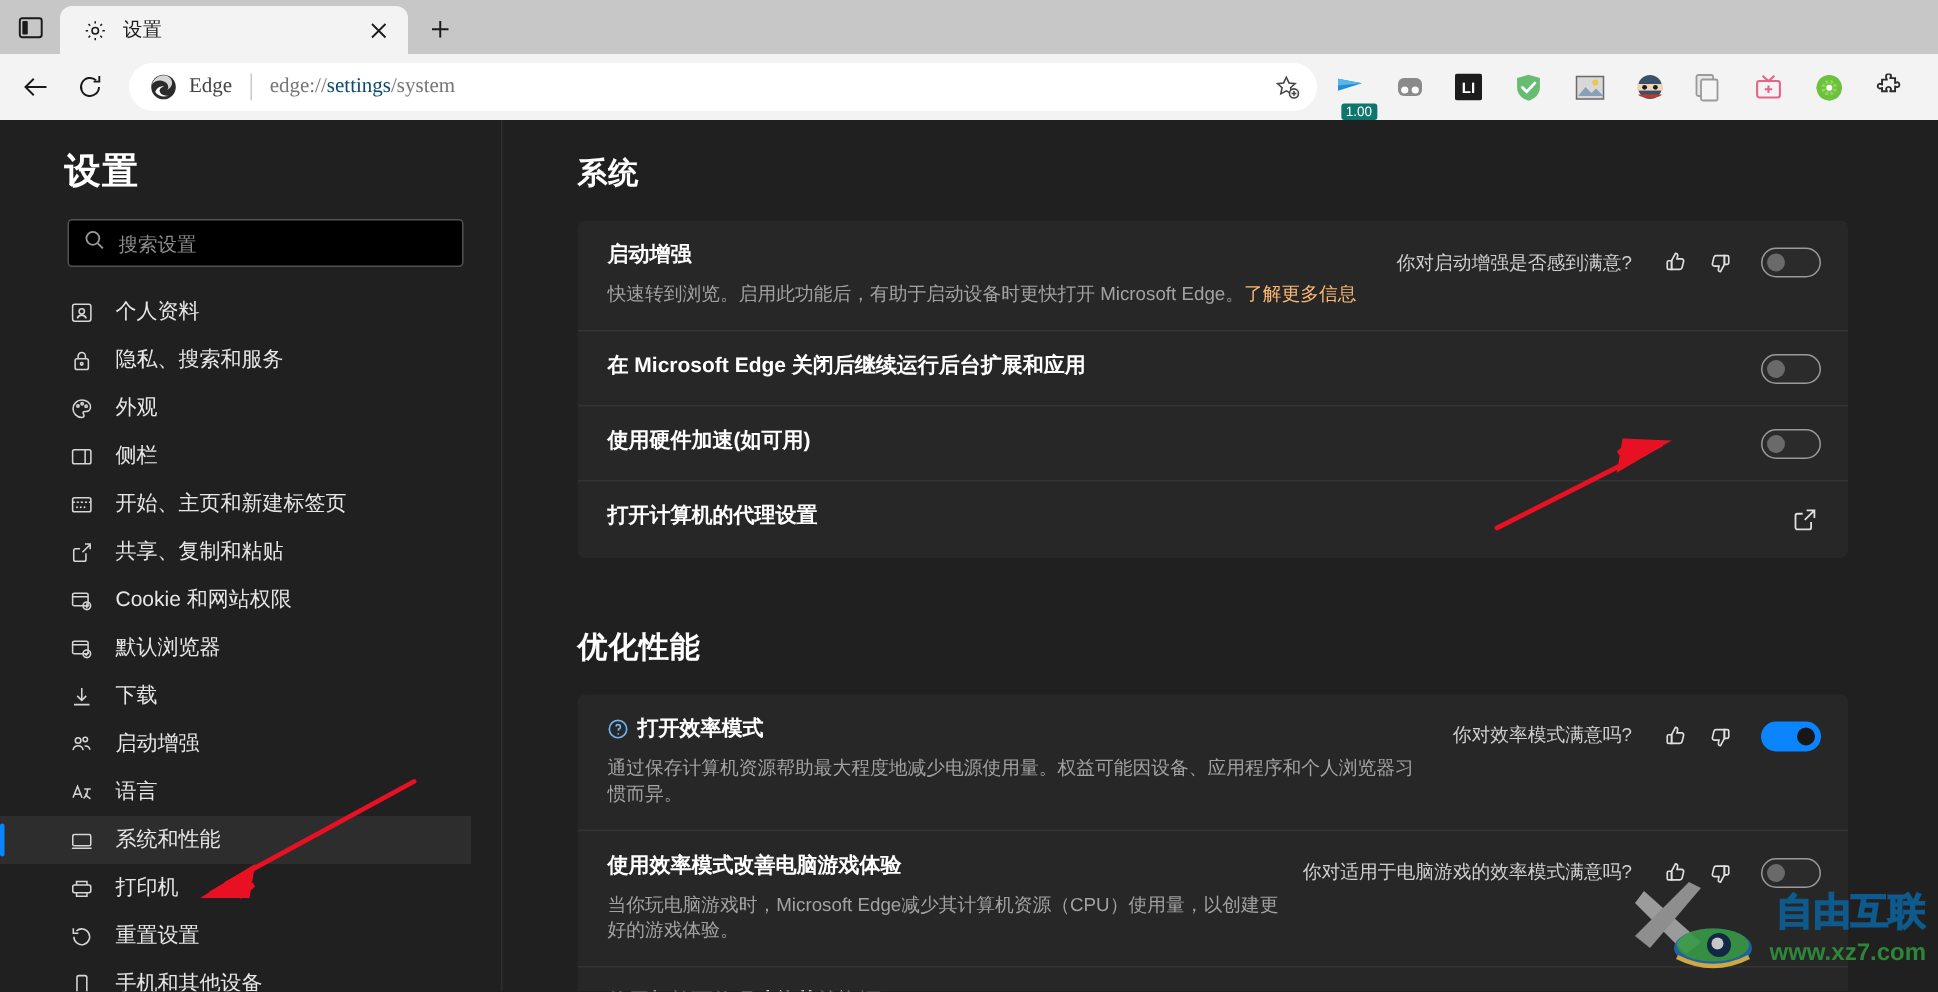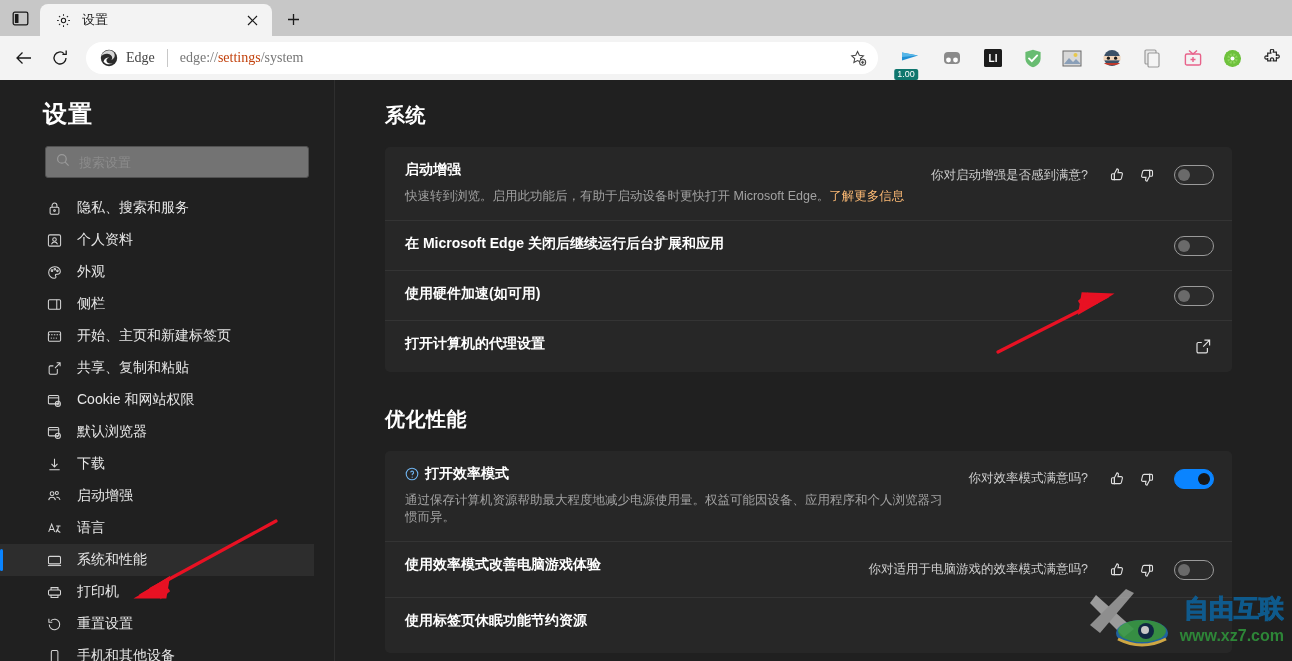--- a/index.html
+++ b/index.html
@@ -65,27 +65,27 @@
     background: #ffffff; border-radius: 16px;
     display: flex; align-items: center;
     padding: 0 6px 0 14px;
     min-width: 0;
     font-family: Liberation Serif, serif;
   }
   .omni-brand { display: flex; align-items: center; gap: 8px; flex: 0 0 auto; }
   .omni-brand-label { font-size: 14px; color: #444; }
   .omni-sep { width: 1px; height: 18px; background: #c8c8c8; margin: 0 12px; flex:0 0 auto; }
   .omni-url { flex: 1; font-size: 14px; color: #767676; white-space: nowrap; overflow: hidden; min-width:0; }
-  .omni-url b { color: #c2410c; font-weight: 400; }
+  .omni-url b { color: #0c4a6e; font-weight: 400; }
   .omni-star { width: 28px; height: 28px; display:flex; align-items:center; justify-content:center; cursor:pointer; flex:0 0 auto; }
 
   .ext-tray { display: flex; align-items: center; gap: 0; flex: 0 0 auto; }
   .ext-btn {
     width: 32px; height: 32px; border-radius: 5px;
-    display: flex; align-items: center; justify-content: flex-end;
+    display: flex; align-items: center; justify-content: flex-start;
     cursor: pointer; position: relative; margin: 0 4px;
   }
   .ext-badge {
     position: absolute; bottom: -6px; left: 50%; transform: translateX(-50%);
     background: #0f766e; color: #fff; font-size: 9px;
     padding: 0 3px; border-radius: 2px; line-height: 11px;
     font-family: "Liberation Sans", sans-serif;
   }
 
   
@@ -102,21 +102,21 @@
     border-right: 1px solid #2e2e2e;
     padding-top: 18px;
     overflow: hidden; position: relative;
   }
   .settings-title {
     font-size: 24px; font-weight: bold; color: #ffffff;
     padding: 0 0 16px 43px; letter-spacing: 1px;
   }
   .search-wrap { padding: 0 25px 0 45px; }
   .search-box {
-    height: 32px; background: #737373;
+    height: 32px; background: #000000;
     border: 1px solid #515151; border-radius: 3px;
     display: flex; align-items: center; padding: 0 10px;
   }
   .search-input {
     flex: 1; background: transparent; border: none; outline: none;
     color: #d0d0d0; font-size: 13px; margin-left: 9px;
     font-family: "Liberation Sans", sans-serif;
   }
   .search-input::placeholder { color: #8c8c8c; }
 
@@ -139,21 +139,21 @@
 
   
   .content {
     flex: 1; height: 581px; padding: 22px 60px 0 50px;
     overflow: hidden; position: relative;
   }
   .section-title {
     font-size: 20px; font-weight: bold; color: #ffffff;
     margin-bottom: 18px; letter-spacing: .5px;
   }
-  .section-title.second { margin-top: 34px; }
+  .section-title.second { margin-top: 46px; }
 
   .card {
     background: #272727; border-radius: 5px; overflow: hidden;
   }
   .row {
     padding: 14px 18px 14px 20px;
     border-top: 1px solid #343434;
     display: flex; align-items: flex-start;
     min-height: 50px;
   }
@@ -361,37 +361,37 @@
           </span>
           <input class="search-input" type="text" placeholder="搜索设置" style="">
         </div>
       </div>
 
       <div class="nav-list">
 
         <div class="nav-item">
           <span class="ni-icon">
             <svg width="15" height="15" viewBox="0 0 16 16" fill="none" stroke="currentColor" stroke-width="1.1">
+              <rect x="1.5" y="2" width="13" height="12" rx="1.6"></rect>
+              <circle cx="8" cy="7" r="1.9"></circle>
+                <path d="M4.8 12c.6-1.6 1.8-2.3 3.2-2.3s2.6.7 3.2 2.3"></path>
+            </svg>
+          </span>
+          <span>个人资料</span>
+        </div>
+
+        <div class="nav-item">
+          <span class="ni-icon">
+            <svg width="15" height="15" viewBox="0 0 16 16" fill="none" stroke="currentColor" stroke-width="1.1">
               <rect x="3.3" y="6.6" width="9.4" height="7.6" rx="1.3"></rect>
               <path d="M5.4 6.6V4.8a2.6 2.6 0 0 1 5.2 0v1.8"></path>
                 <circle cx="8" cy="10.2" r=".9"></circle>
             </svg>
           </span>
           <span>隐私、搜索和服务</span>
-        </div>
-
-        <div class="nav-item">
-          <span class="ni-icon">
-            <svg width="15" height="15" viewBox="0 0 16 16" fill="none" stroke="currentColor" stroke-width="1.1">
-              <rect x="1.5" y="2" width="13" height="12" rx="1.6"></rect>
-              <circle cx="8" cy="7" r="1.9"></circle>
-                <path d="M4.8 12c.6-1.6 1.8-2.3 3.2-2.3s2.6.7 3.2 2.3"></path>
-            </svg>
-          </span>
-          <span>个人资料</span>
         </div>
 
         <div class="nav-item">
           <span class="ni-icon">
             <svg width="15" height="15" viewBox="0 0 16 16" fill="none" stroke="currentColor" stroke-width="1.1">
               <path d="M8 1.8a6.2 6.2 0 1 0 0 12.4c1 0 1.6-.6 1.6-1.4 0-.8-.7-1.2-.7-1.9 0-.6.5-1 1.2-1h1.1a3.1 3.1 0 0 0 3-3.1c0-3-2.8-5-6.2-5z"></path>
               <circle cx="5.3" cy="6" r=".85"></circle>
                 <circle cx="8.3" cy="4.5" r=".85"></circle>
                 <circle cx="11.1" cy="6.2" r=".85"></circle>
             </svg>
@@ -648,20 +648,21 @@
                 <span class="knob"></span>
               </span>
           </div>
         </div>
 
         <div class="row">
           <div class="row-main">
             <div class="row-title">
               <span>使用效率模式改善电脑游戏体验</span>
             </div>
+            <div class="row-desc">当你玩电脑游戏时，Microsoft Edge减少其计算机资源（CPU）使用量，以创建更好的游戏体验。</div>
           </div>
           <div class="row-right">
             <span class="feedback-q">你对适用于电脑游戏的效率模式满意吗?</span>
             <span class="thumb">
               <svg width="16" height="16" viewBox="0 0 16 16" fill="none" stroke="#e0e0e0" stroke-width="1.1">
                 <path d="M5.4 6.8 8 1.9c1 0 1.6.7 1.4 1.7l-.4 2h3.1c.9 0 1.5.8 1.3 1.6l-1 4.2c-.2.7-.8 1.2-1.5 1.2H5.4z"></path>
                 <path d="M5.4 6.8v5.8H3.5a1 1 0 0 1-1-1V7.8a1 1 0 0 1 1-1z"></path>
               </svg>
             </span>
             <span class="thumb">

